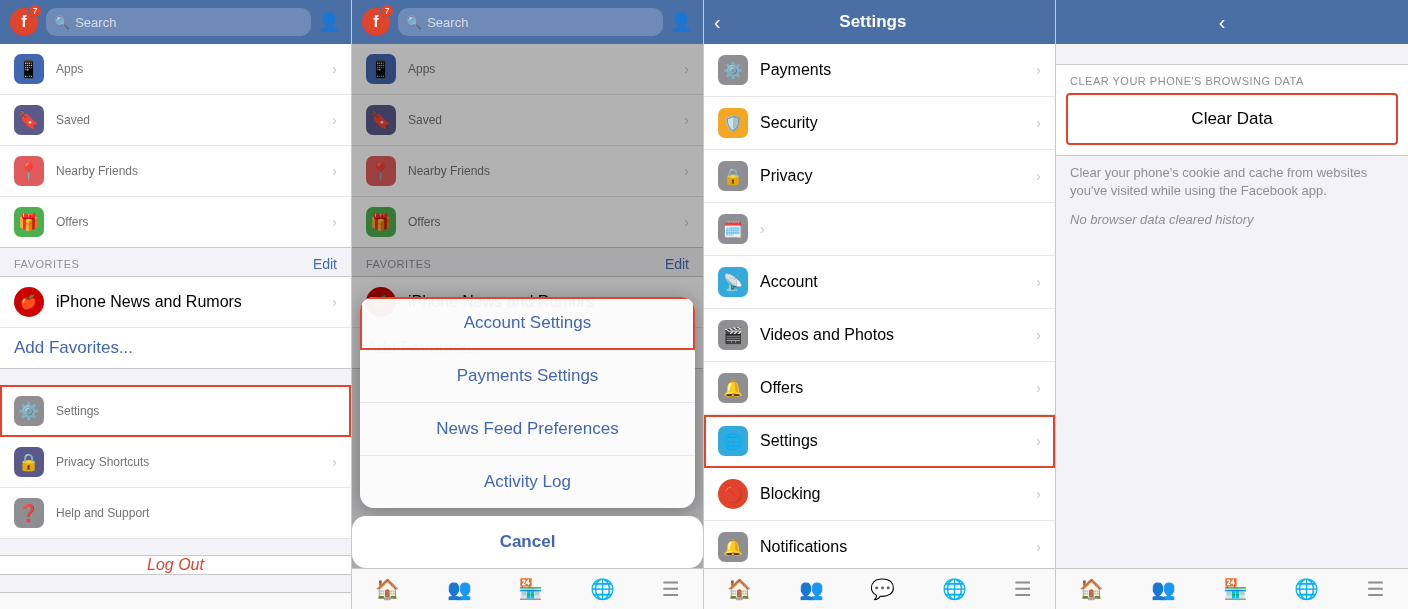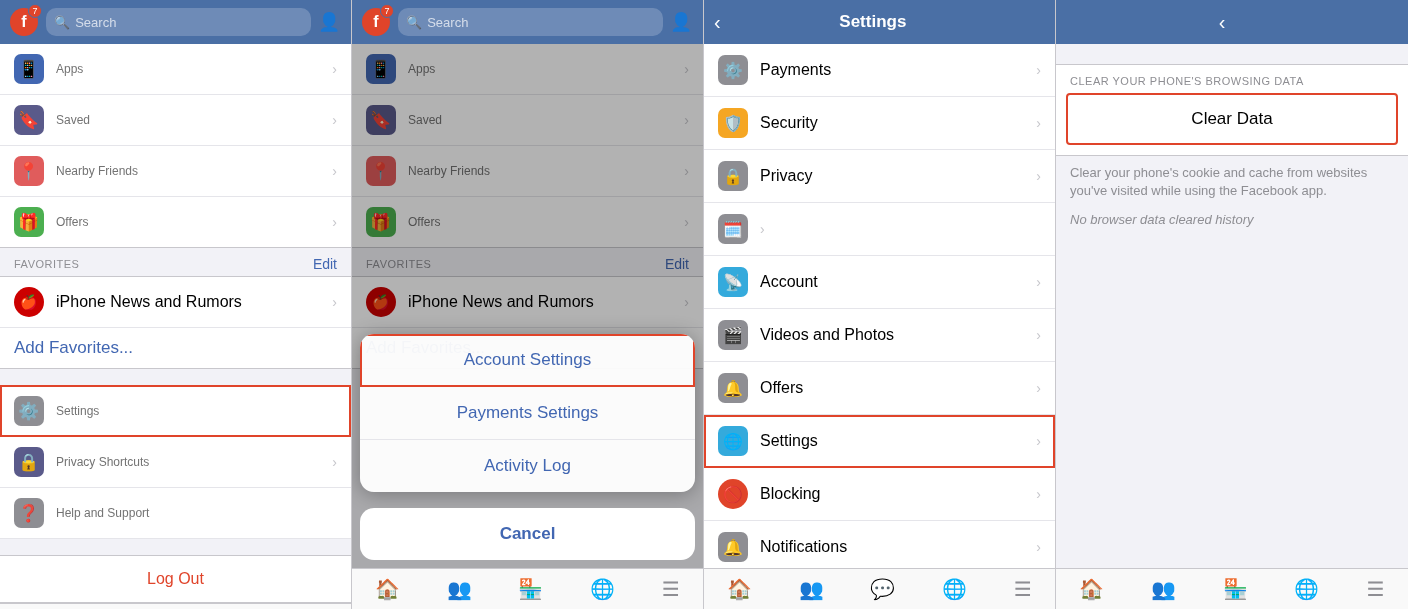--- a/index.html
+++ b/index.html
@@ -163,27 +163,27 @@
     }
     .bottom-item:first-child { border-top: 1px solid #e5e5ea; }
 
     .highlight-red {
       outline: 2.5px solid #e0442a;
       outline-offset: -2px;
     }
 
     .logout-btn {
       text-align: center;
-      padding: 14px;
       color: #e0442a;
       font-size: 16px;
       background: white;
       margin-top: 16px;
       border-top: 1px solid #c8c7cc;
       border-bottom: 1px solid #c8c7cc;
+      font-style: italic;
     }
 
     .tab-bar {
       display: flex;
       justify-content: space-around;
       align-items: center;
       padding: 8px 0;
       border-top: 1px solid #c8c7cc;
       background: #f9f9f9;
       margin-top: auto;
@@ -244,21 +244,21 @@
       border-bottom: 1px solid #e5e5ea;
     }
     .action-item:last-child { border-bottom: none; }
     .action-item.highlight-red {
       outline: 2.5px solid #e0442a;
       outline-offset: -2px;
     }
 
     .cancel-btn {
       background: white;
-      margin: 8px;
+      margin: 0;
       border-radius: 14px;
       overflow: hidden;
       position: relative;
       z-index: 11;
     }
     .cancel-text {
       padding: 16px;
       text-align: center;
       font-size: 17px;
       color: #4267b2;
@@ -498,20 +498,21 @@
         </div>
         <div class="add-favorites">Add Favorites...</div>
       </div>
     </div>
 
     <div class="modal-overlay">
 
       <div class="action-sheet">
         <div class="action-item highlight-red">Account Settings</div>
         <div class="action-item">Payments Settings</div>
+        <div class="action-item">News Feed Preferences</div>
         <div class="action-item">Activity Log</div>
       </div>
 
       <div class="cancel-btn">
         <div class="cancel-text">Cancel</div>
       </div>
     </div>
   </div>
 
   <div class="tab-bar">

